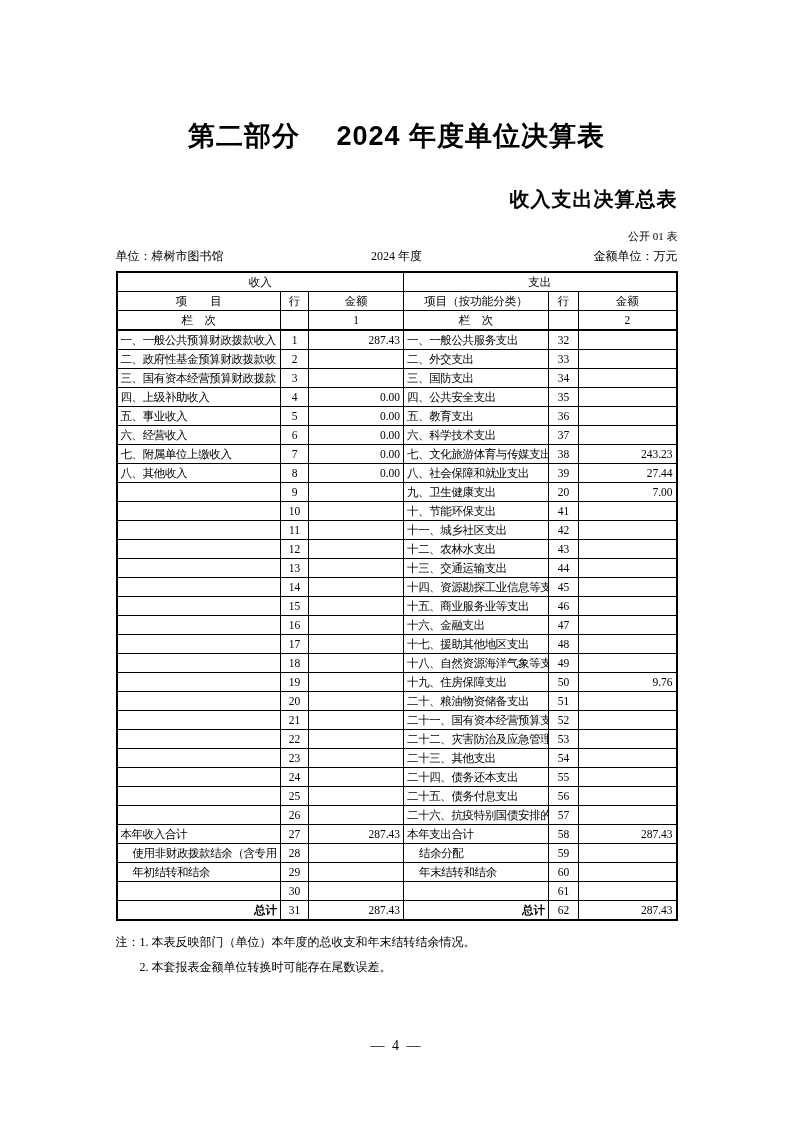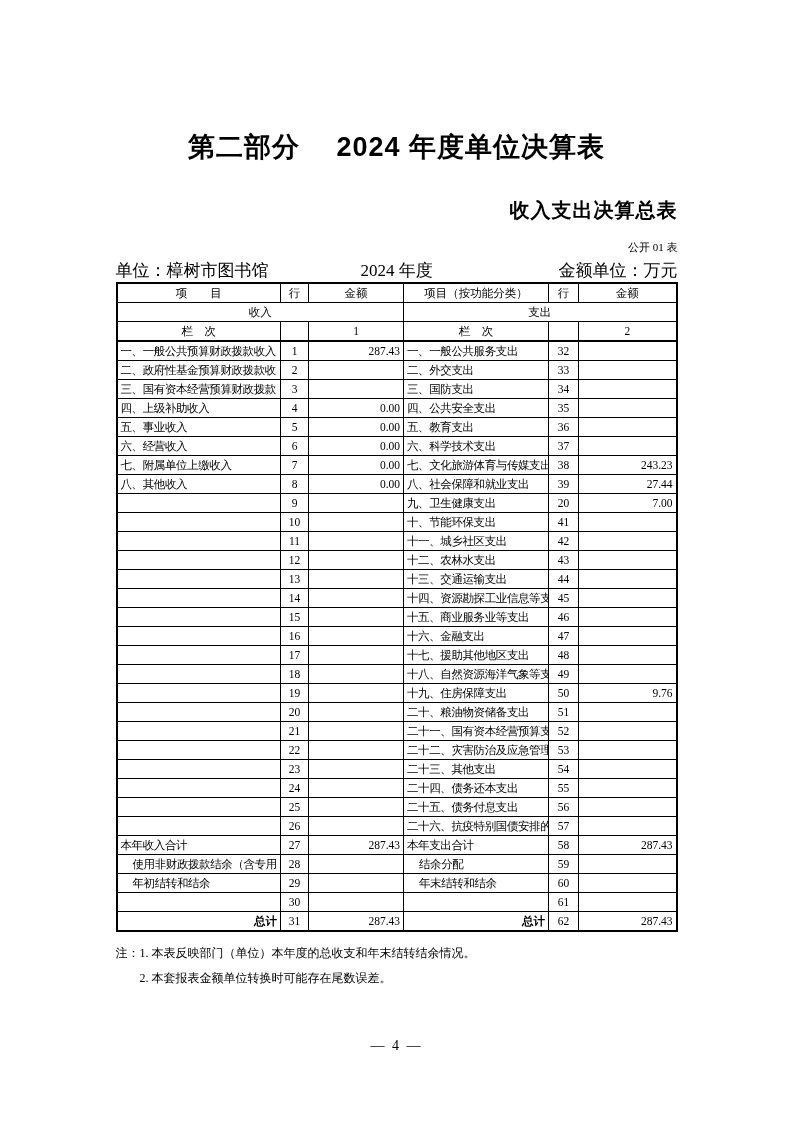--- a/index.html
+++ b/index.html
@@ -4,21 +4,21 @@
 <style>
   * { margin:0; padding:0; box-sizing:border-box; }
   html,body { background:#ffffff; }
   body {
     width:793px; height:1122px;
     font-family:"Liberation Serif","DejaVu Serif",serif;
     color:#000;
     position:relative;
     overflow:hidden;
   }
-  .content { width:562px; margin:11px auto; padding-top:118px; }
+  .content { width:562px; margin:0 auto; padding-top:118px; }
 
   .part-title{
     text-align:center;
     font-family:"Liberation Sans","DejaVu Sans",sans-serif;
     font-weight:bold;
     font-size:27px;
     letter-spacing:1px;
     white-space:nowrap;
   }
   .table-title{
@@ -31,21 +31,21 @@
   }
   .table-code{
     text-align:right;
     font-size:11px;
     margin-top:16px;
   }
   .meta-line{
     position:relative;
     margin-top:4px;
     height:18px;
-    font-size:17px;
+    font-size:12px;
   }
   .meta-line .unit{ position:absolute; left:0; }
   .meta-line .year{ position:absolute; left:0; right:0; text-align:center; }
   .meta-line .money-unit{ position:absolute; right:0; }
 
   table.acct{
     width:562px;
     margin-top:5px;
     border-collapse:collapse;
     table-layout:fixed;
@@ -103,30 +103,30 @@
     <colgroup>
       <col style="width:164px">
       <col style="width:28px">
       <col style="width:95px">
       <col style="width:145px">
       <col style="width:30px">
       <col style="width:98px">
     </colgroup>
     <thead>
       <tr>
+        <th colspan="3" class="c-section">收入</th>
+        <th colspan="3" class="c-section">支出</th>
+      </tr>
+      <tr>
         <th class="c-head">项　　目</th>
         <th class="c-head">行</th>
         <th class="c-head">金额</th>
         <th class="c-head">项目（按功能分类）</th>
         <th class="c-head">行</th>
         <th class="c-head">金额</th>
-      </tr>
-      <tr>
-        <th colspan="3" class="c-section">收入</th>
-        <th colspan="3" class="c-section">支出</th>
       </tr>
       <tr class="lanci-row">
         <th class="c-head">栏　次</th>
         <th class="c-head"></th>
         <th class="c-head">1</th>
         <th class="c-head">栏　次</th>
         <th class="c-head"></th>
         <th class="c-head">2</th>
       </tr>
     </thead>

